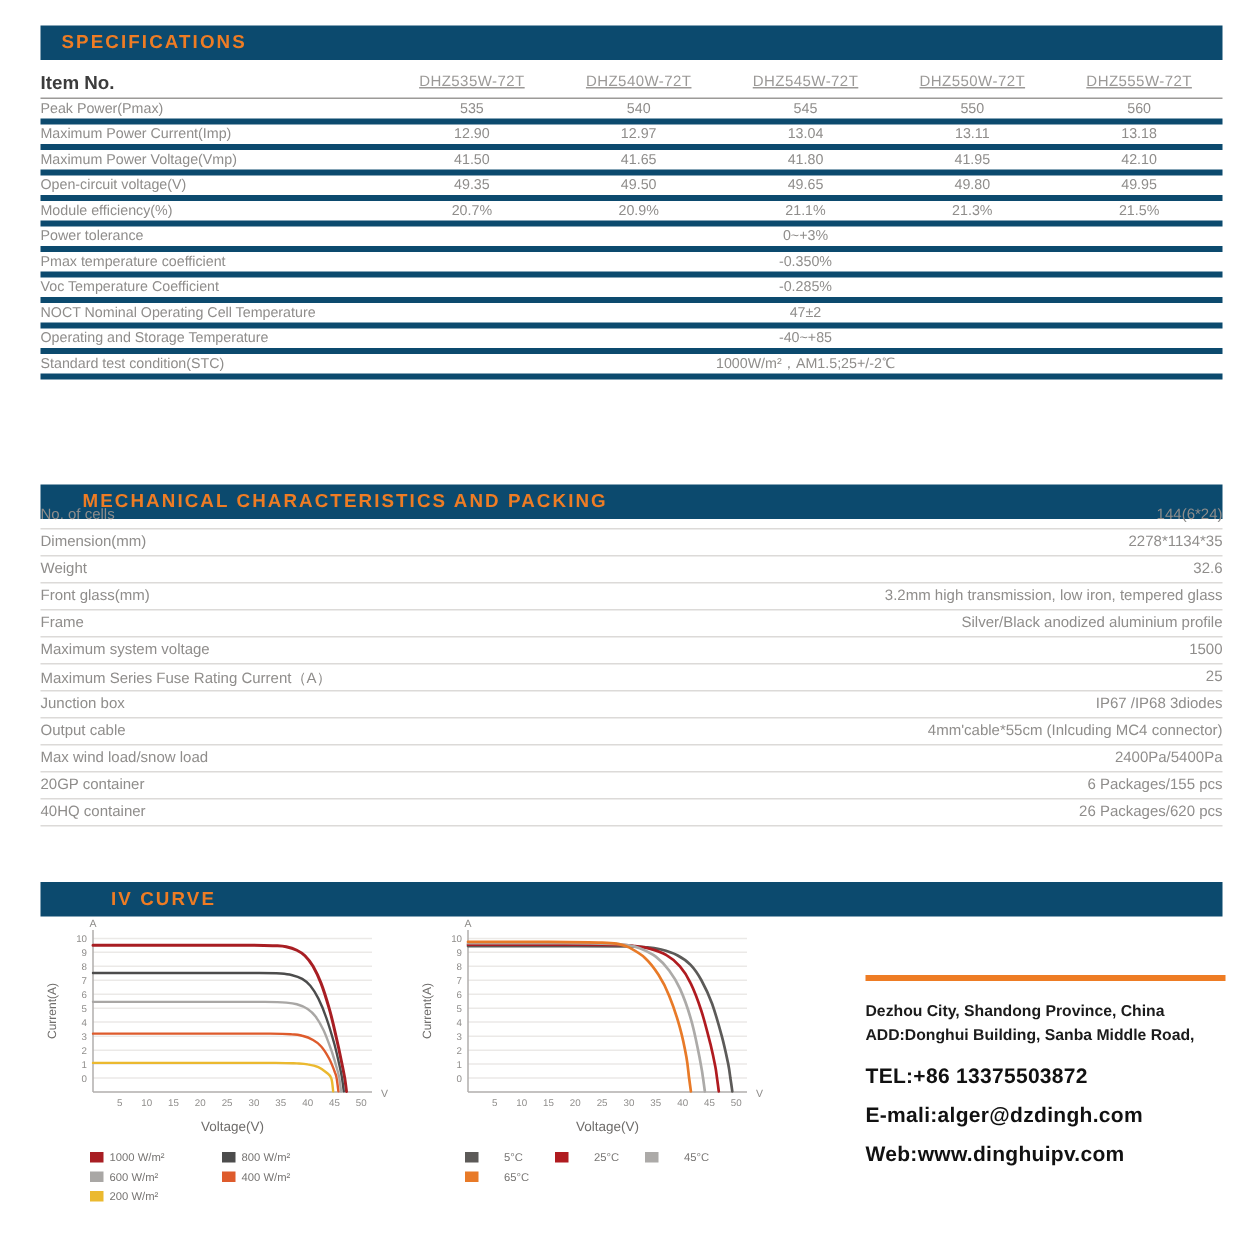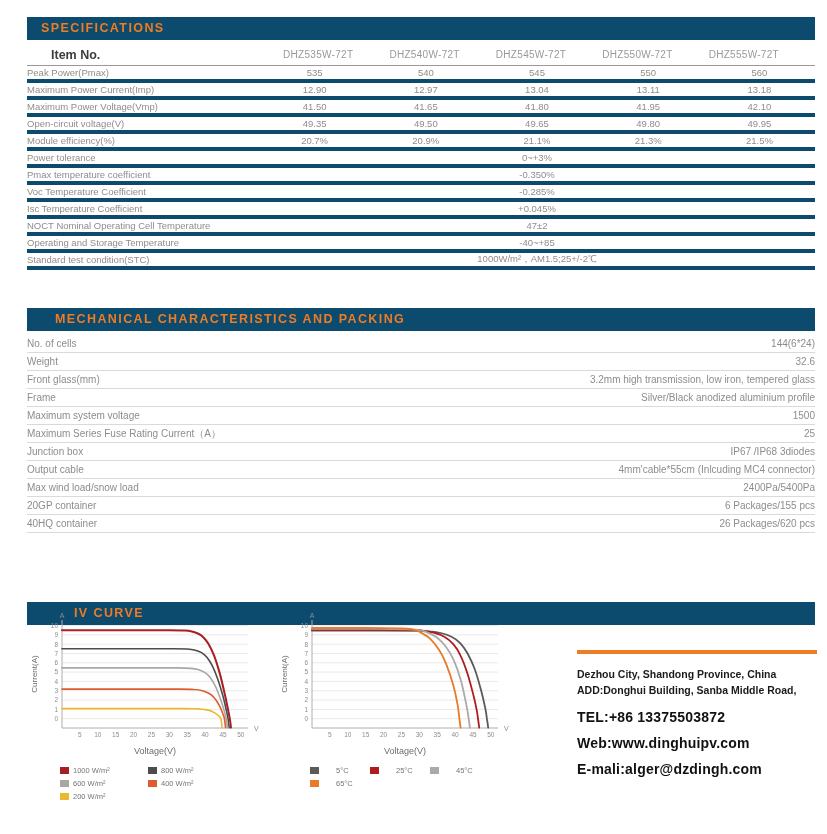--- a/index.html
+++ b/index.html
@@ -7,28 +7,28 @@
   .page {
     position:relative; width:827px; height:834px; background:#ffffff;
     font-family:"Liberation Sans", sans-serif; overflow:hidden;
   }
   .bar {
     position:absolute; left:27px; width:788px; height:23px; background:#0c4a6e;
     line-height:23px; padding-left:14px; font-size:12.5px; font-weight:bold;
     letter-spacing:1.4px; color:#ee7c24;
   }
   #spec-bar { top:17px; }
-  #mech-bar { top:308px;padding-left:28px; }
-  #iv-bar   { top:602px;padding-left:47px; }
+  #mech-bar { top:323px;padding-left:28px; }
+  #iv-bar   { top:588px;padding-left:47px; }
 
   
   #spec-table { position:absolute; left:27px; top:44px; width:788px; }
   .spec-header { display:flex; height:22px; align-items:center; border-bottom:1px solid #9c9a98; }
-  .spec-header .sp-label { width:232px; font-size:12.5px; font-weight:600; color:#3c3c3c;margin-left:24px; }
-  .model-col { flex:1; font-size:10px; color:#9b9997; letter-spacing:0.3px; }
+  .spec-header .sp-label { width:232px; font-size:12.5px; font-weight:600; color:#3c3c3c; }
+  .model-col { flex:1; text-align:center; font-size:10px; color:#9b9997; letter-spacing:0.3px;text-decoration:underline; }
   .spec-row { display:flex; height:17px; align-items:center; border-bottom:4px solid #0c4a6e; font-size:9.5px; color:#8f8d8b; }
   .spec-row .sp-label { width:232px; }
   .sp-vals { flex:1; display:flex; }
   .sp-cell { flex:1; text-align:center; }
 
   
   #mech-table { position:absolute; left:27px; top:335px; width:788px; font-size:10px; color:#8f8d8b; }
   .mech-row { display:flex; justify-content:space-between; height:18px; align-items:center; border-bottom:1px solid #dcdad8; }
 
   
@@ -130,26 +130,20 @@
             <div class="sp-cell">-0.350%</div>
           </div>
         </div>
         <div class="spec-row">
           <div class="sp-label">Voc Temperature Coefficient</div>
           <div class="sp-vals">
             <div class="sp-cell">-0.285%</div>
           </div>
         </div>
         <div class="spec-row">
-          <div class="sp-label">Isc Temperature Coefficient</div>
-          <div class="sp-vals">
-            <div class="sp-cell">+0.045%</div>
-          </div>
-        </div>
-        <div class="spec-row">
           <div class="sp-label">NOCT Nominal Operating Cell Temperature</div>
           <div class="sp-vals">
             <div class="sp-cell">47±2</div>
           </div>
         </div>
         <div class="spec-row">
           <div class="sp-label">Operating and Storage Temperature</div>
           <div class="sp-vals">
             <div class="sp-cell">-40~+85</div>
           </div>
@@ -164,20 +158,24 @@
   </div>
 
   <div class="bar" id="mech-bar">
     <span>MECHANICAL CHARACTERISTICS AND PACKING</span>
   </div>
 
   <div id="mech-table">
       <div class="mech-row">
         <span>No. of cells</span>
         <span>144(6*24)</span>
+      </div>
+      <div class="mech-row">
+        <span>Dimension(mm)</span>
+        <span>2278*1134*35</span>
       </div>
       <div class="mech-row">
         <span>Weight</span>
         <span>32.6</span>
       </div>
       <div class="mech-row">
         <span>Front glass(mm)</span>
         <span>3.2mm high transmission, low iron, tempered glass</span>
       </div>
       <div class="mech-row">
@@ -348,17 +346,17 @@
         </div></div>
     </div>
 
   <div id="contact">
     <div class="accent"></div>
     <div class="addr">
       <div>Dezhou City, Shandong Province, China</div>
       <div>ADD:Donghui Building, Sanba Middle Road,</div>
     </div>
     <div class="big">TEL:+86 13375503872</div>
+    <div class="big">E-mali:alger@dzdingh.com</div>
     <div class="big">Web:www.dinghuipv.com</div>
-    <div class="big">E-mali:alger@dzdingh.com</div>
   </div>
 
 </div>
 
 </body></html>

